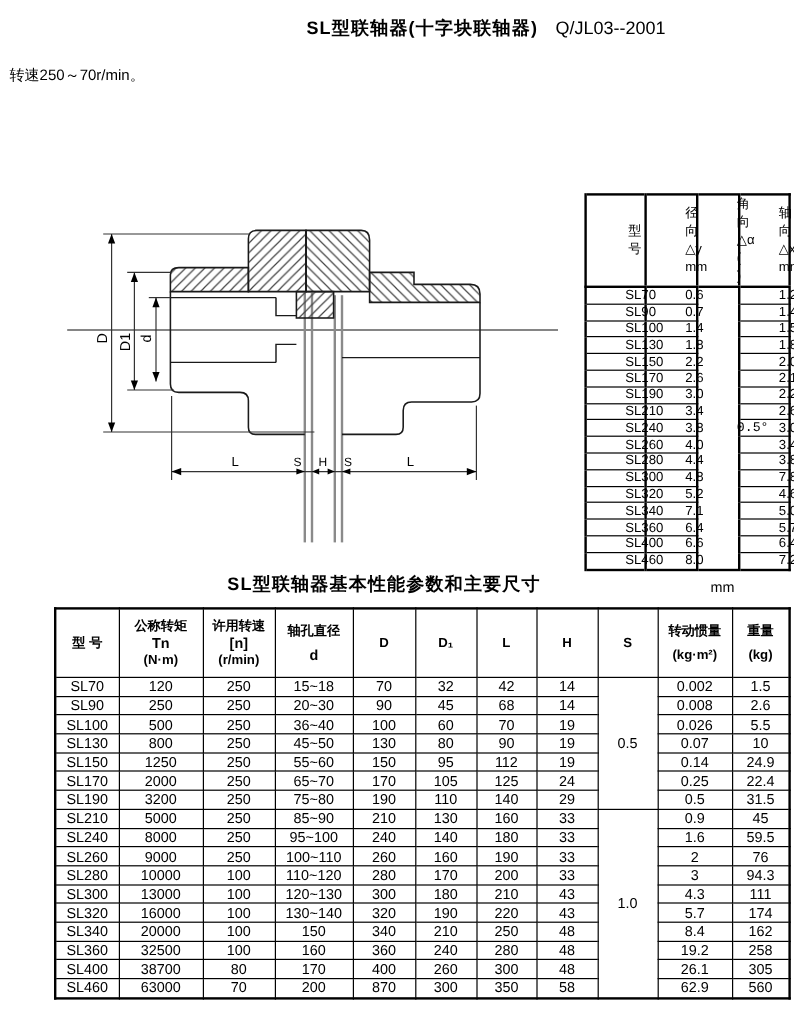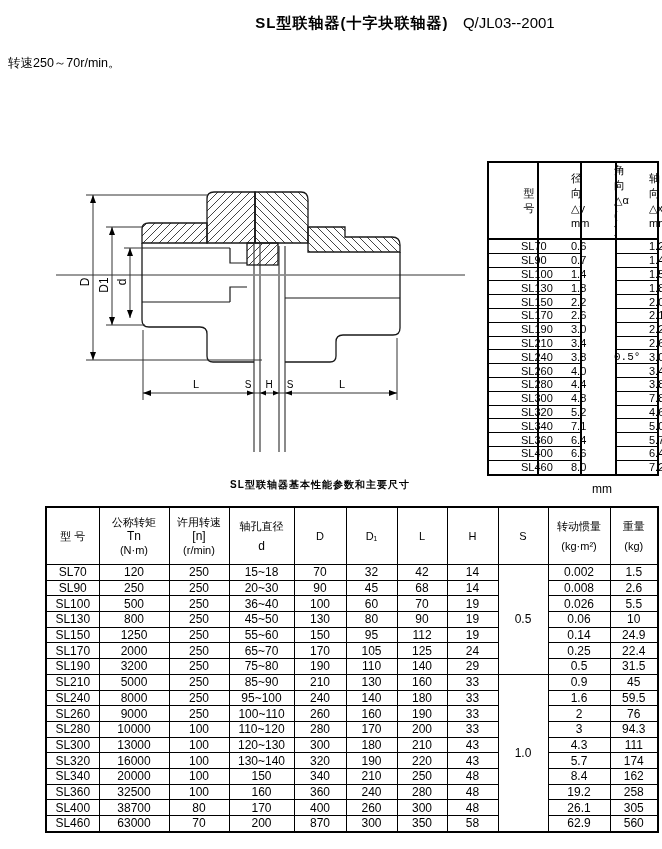--- a/index.html
+++ b/index.html
@@ -23,27 +23,27 @@
   table{border-collapse:collapse;table-layout:fixed;}
   td,th{padding:0;text-align:center;vertical-align:middle;font-weight:normal;}
   .mis{position:absolute;left:487px;top:161px;width:171px;border:2px solid #000;}
   .mis th,.mis td{border:1px solid #000;border-left-width:2px;padding-left:32px;}
   .mis thead th{height:55px;border-bottom:2px solid #000;font-size:11px;line-height:15px;}
   .mis tbody td{height:12.8px;font-size:11px;line-height:12px;}
   .mis td.ang{font-size:11px;font-family:Liberation Mono, monospace;}
 
   
   .tbl-title{position:absolute;top:478px;left:0;width:602px;box-sizing:border-box;
-             padding-left:38px;text-align:center;font-size:10px;font-weight:bold;letter-spacing:1px;}
+             padding-left:38px;text-align:center;font-size:15px;font-weight:bold;letter-spacing:1px;}
   .unit-mm{position:absolute;left:592px;top:482px;font-size:12px;}
 
   
   .main{position:absolute;left:45px;top:506px;width:612px;border:2px solid #000;}
   .main th,.main td{border:1px solid #000;}
-  .main thead th{height:56px;font-size:11px;line-height:14px;}
+  .main thead th{height:56px;font-size:11px;line-height:14px;font-weight:bold;}
   .main thead th .lat{font-size:12px;}
   .main tbody td{height:14.7px;font-size:12px;line-height:14px;}
   .main .gap{height:6px;display:block;}
 </style>
 </head>
 <body>
 
 <div class="doc-title">
   <span class="t1">SL型联轴器(十字块联轴器)</span>
   <span class="t2">Q/JL03--2001</span>
@@ -343,21 +343,21 @@
       </tr>
       <tr>
         <td>SL130</td>
         <td>800</td>
         <td>250</td>
         <td>45~50</td>
         <td>130</td>
         <td>80</td>
         <td>90</td>
         <td>19</td>
-        <td>0.06</td>
+        <td>0.07</td>
         <td>10</td>
       </tr>
       <tr>
         <td>SL150</td>
         <td>1250</td>
         <td>250</td>
         <td>55~60</td>
         <td>150</td>
         <td>95</td>
         <td>112</td>

